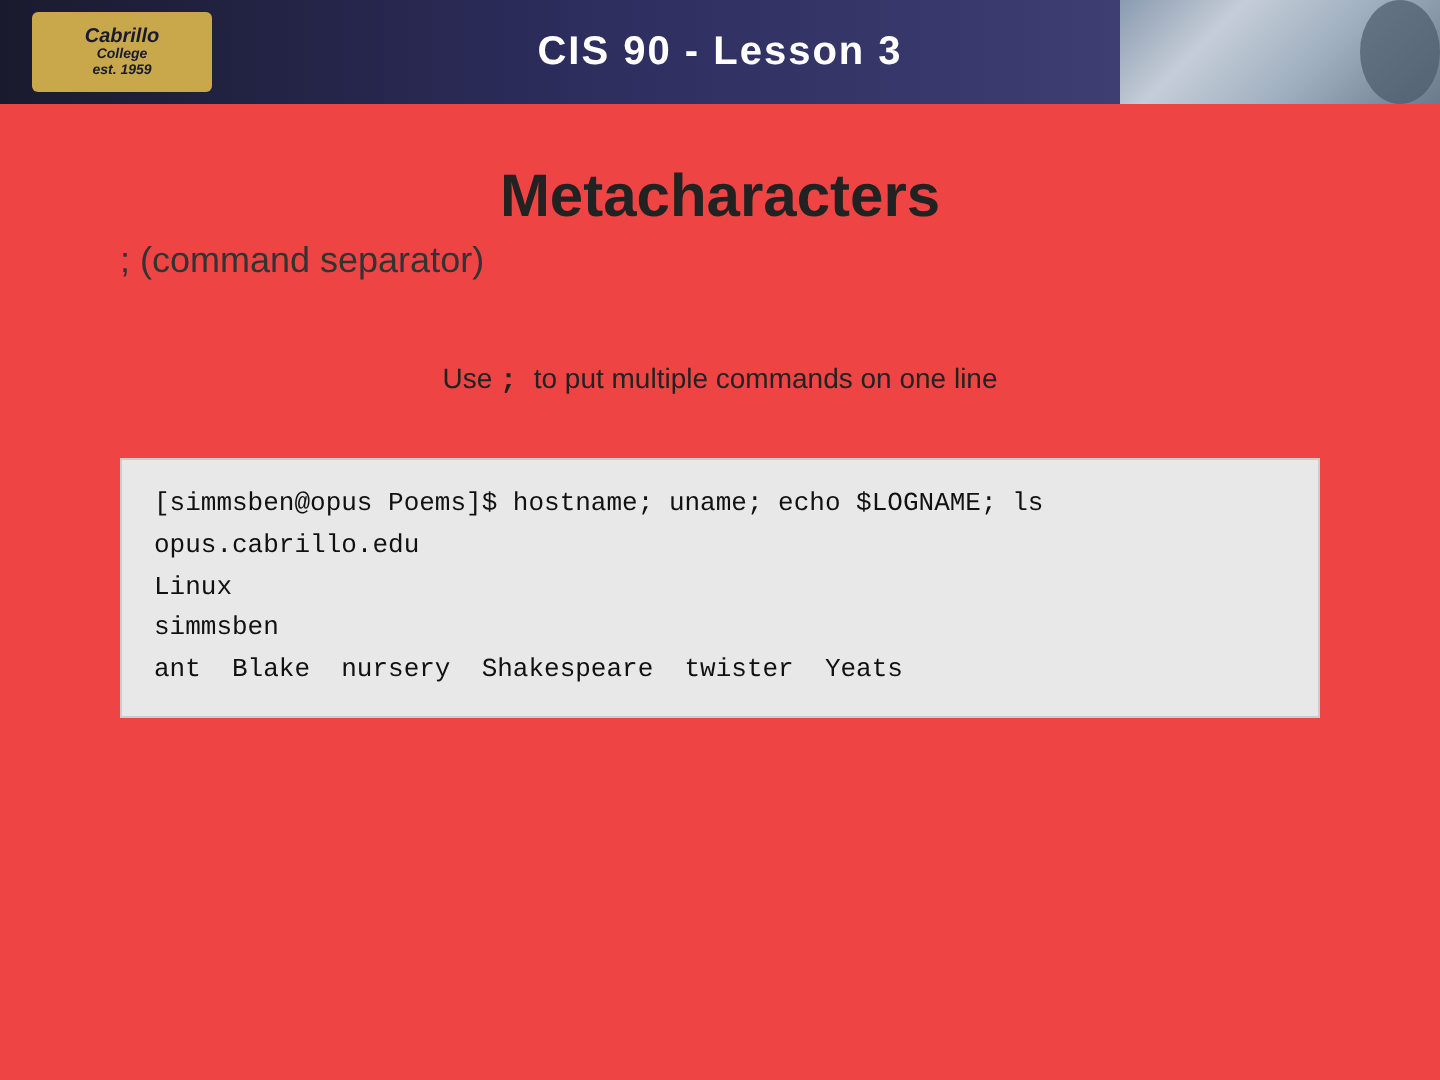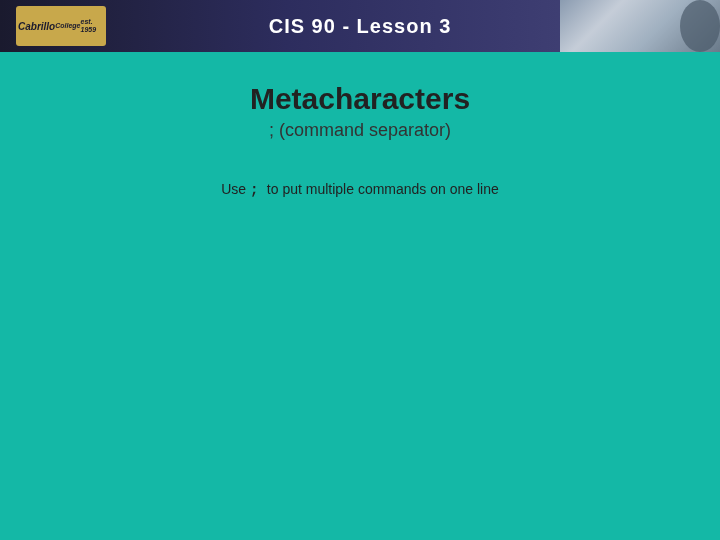--- a/index.html
+++ b/index.html
@@ -28,21 +28,21 @@
       align-items: center;
       gap: 8px;
     }
 
     .logo-box {
       width: 90px;
       height: 40px;
       background: #c8a84b;
       border-radius: 3px;
       display: flex;
-      flex-direction: row;
+      flex-direction: column;
       align-items: center;
       justify-content: center;
       font-size: 8px;
       font-weight: bold;
       color: #1a1a2e;
       font-style: italic;
       padding: 2px;
       line-height: 1.1;
     }
 
@@ -81,37 +81,36 @@
     .photo-silhouette {
       width: 40px;
       height: 52px;
       background: #4a5a6a;
       clip-path: ellipse(20px 26px at 50% 50%);
       opacity: 0.7;
     }
 
     
     .main-content {
-      background: #14b8a6;
+      background: #ef4444;
       padding: 30px 60px 20px 60px;
       min-height: 488px;
     }
 
     .page-title {
       font-size: 30px;
       font-weight: bold;
       color: #222222;
       text-align: center;
       margin-bottom: 4px;
     }
 
     .page-subtitle {
       font-size: 18px;
       color: #333333;
-      text-align: center;
       margin-bottom: 40px;
     }
 
     .description-line {
       font-size: 14px;
       color: #222222;
       text-align: center;
       margin-bottom: 30px;
     }
 
@@ -156,14 +155,19 @@
 
   <div class="page-title">Metacharacters</div>
   <div class="page-subtitle">; (command separator)</div>
 
   <div class="description-line">
     <span>Use</span>
     <span class="semicolon"> ; </span>
     <span>to put multiple commands on one line</span>
   </div>
 
+  <div class="code-block"><span>[simmsben@opus Poems]$ hostname; uname; echo $LOGNAME; ls</span>
+<span>opus.cabrillo.edu</span>
+<span>Linux</span>
+<span>simmsben</span>
+<span>ant  Blake  nursery  Shakespeare  twister  Yeats</span></div>
 
 </div>
 
 </body></html>

